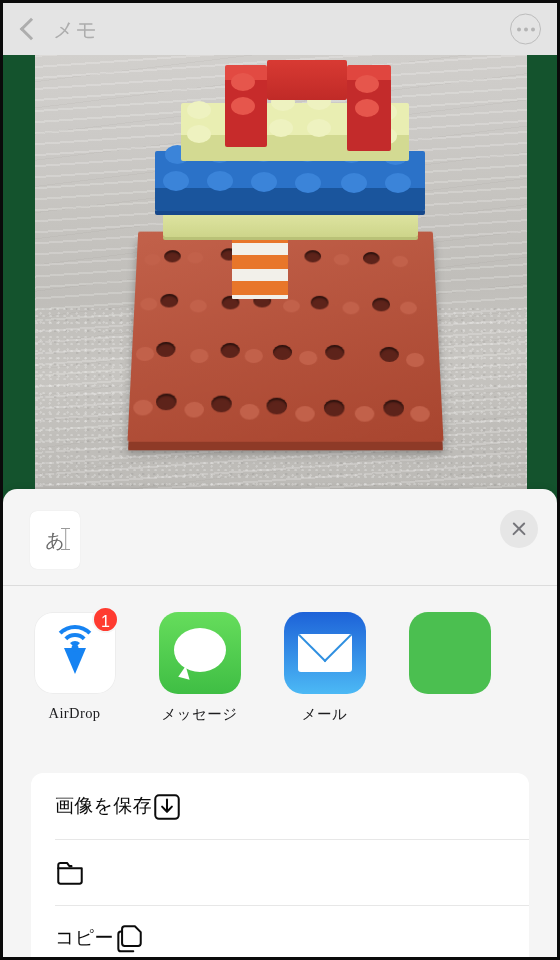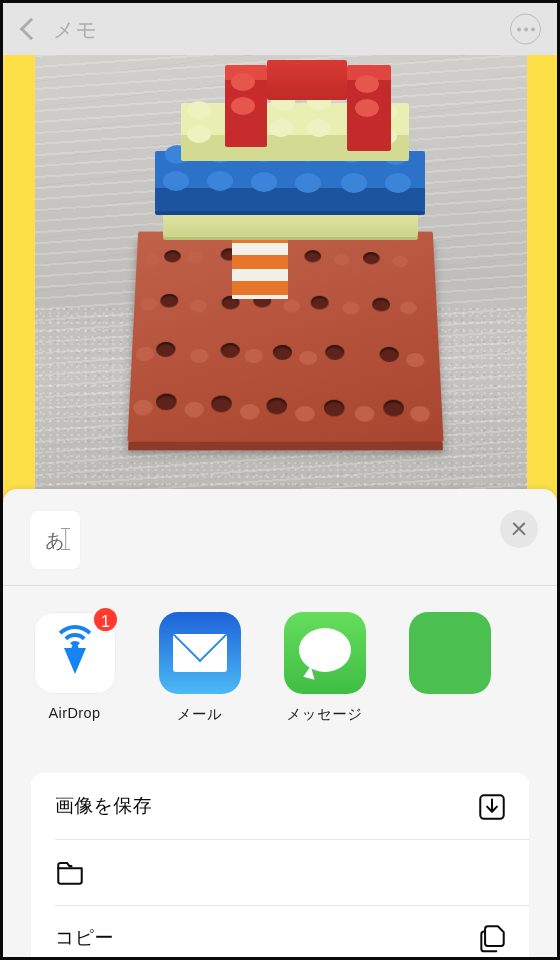--- a/index.html
+++ b/index.html
@@ -9,21 +9,21 @@
     height: 960px;
     overflow: hidden;
     font-family: "Liberation Sans", "DejaVu Sans", sans-serif;
     background: #000;
   }
 
   #screen {
     position: relative;
     width: 560px;
     height: 960px;
-    background: #fde047;
+    background: #14532d;
     border: 3px solid #0a0a0a;
     overflow: hidden;
   }
 
   
   .navbar {
     position: absolute;
     left: 0; top: 0;
     width: 554px;
     height: 52px;
@@ -237,20 +237,21 @@
     border-radius: 19px;
     margin: 0 auto 11px;
     position: relative;
     overflow: hidden;
   }
   .app-label {
     font-size: 14.5px;
     color: #1c1c1e;
     letter-spacing: .4px;
     white-space: nowrap;
+    font-family: Liberation Serif, serif;
   }
   .badge {
     position: absolute;
     right: 1px; top: -6px;
     min-width: 27px; height: 27px;
     padding: 0 6px;
     border-radius: 14px;
     background: #ff3b30;
     color: #fff;
     font-size: 16px;
@@ -365,21 +366,21 @@
   .actions {
     margin: 7px 28px 0 28px;
     background: #ffffff;
     border-radius: 12px 12px 0 0;
     overflow: hidden;
   }
   .action-row {
     height: 66px;
     display: flex;
     align-items: center;
-    justify-content: space-between;
+    justify-content: flex-start;
     padding: 0 22px 0 24px;
     cursor: pointer;
     position: relative;
     font-family: Liberation Serif, serif;
   }
   .action-row + .action-row::before {
     content: "";
     position: absolute;
     left: 24px; right: 0; top: 0;
     height: 1px;
@@ -539,32 +540,32 @@
             <div class="arc a1"></div>
             <div class="dot"></div>
           </div>
         </div>
         <div class="badge">1</div>
         <div class="app-label">AirDrop</div>
       </div>
 
 
       <div class="app">
-        <div class="app-icon ic-mail">
-          <div class="env"></div>
-        </div>
-        <div class="app-label">メール</div>
-      </div>
-
-      <div class="app">
         <div class="app-icon ic-msg">
           <div class="bubble"></div>
           <div class="tail"></div>
         </div>
         <div class="app-label">メッセージ</div>
+      </div>
+
+      <div class="app">
+        <div class="app-icon ic-mail">
+          <div class="env"></div>
+        </div>
+        <div class="app-label">メール</div>
       </div>
 
       <div class="app">
         <div class="app-icon ic-green">
           
         </div>
         <div class="app-label"></div>
       </div>
 
     </div>

